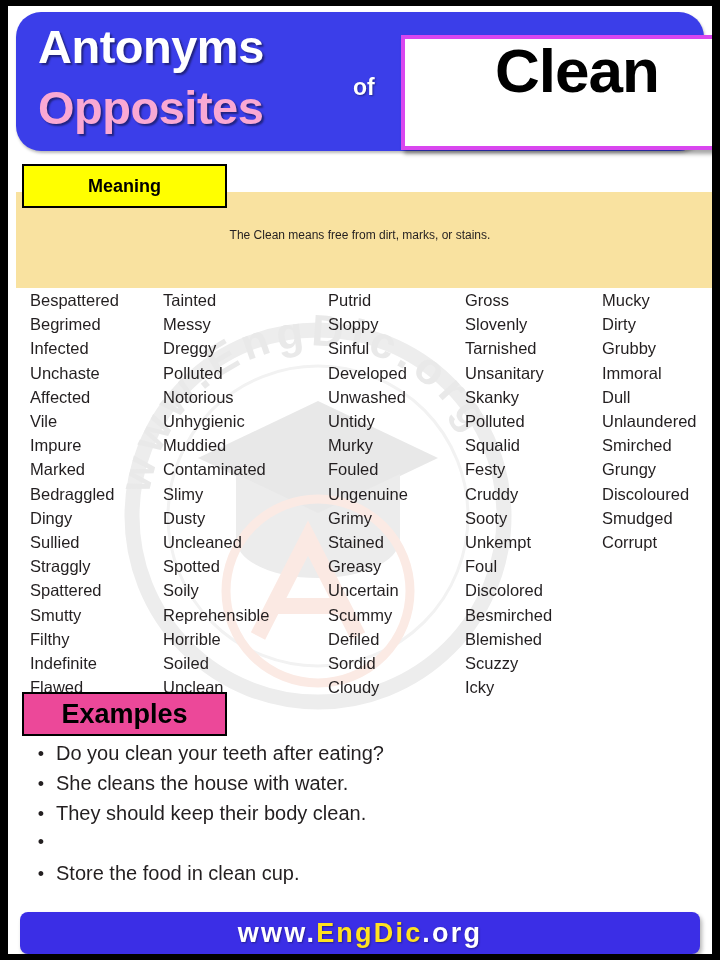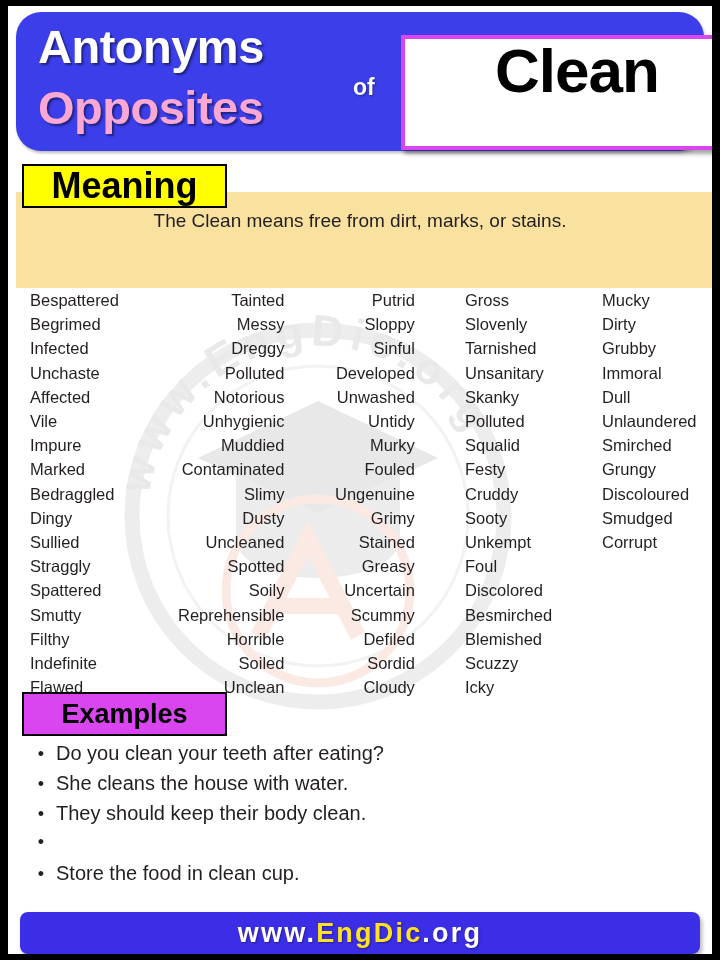--- a/index.html
+++ b/index.html
@@ -127,32 +127,32 @@
     width: 205px;
     height: 44px;
     background: #ffff00;
     border: 2px solid #000000;
     z-index: 3;
     display: flex;
     align-items: center;
     justify-content: center;
   }
   #meaning-label span {
-    font-size: 36px;
+    font-size: 18px;
     font-weight: bold;
     color: #000000;
     letter-spacing: 0px;
   }
   #meaning-text {
     position: absolute;
     left: 0;
-    top: 204px;
+    top: 222px;
     width: 704px;
     text-align: center;
-    font-size: 19px;
+    font-size: 12px;
     color: #231f20;
     z-index: 3;
     font-family: "Liberation Sans", sans-serif;
   }
 
   
   #words {
     position: absolute;
     left: 0px;
     top: 282px;
@@ -167,33 +167,33 @@
     top: 0;
   }
   .wcol .w {
     font-size: 16.5px;
     line-height: 24.2px;
     color: #231f20;
     white-space: nowrap;
     font-family: "Liberation Sans", sans-serif;
   }
   #col1 { left: 22px; }
-  #col2 { left: 170px; text-align: right; }
-  #col3 { left: 327px; text-align: right; }
+  #col2 { left: 155px; }
+  #col3 { left: 320px; }
   #col4 { left: 457px; }
   #col5 { left: 594px; }
 
   
   #examples-label {
     position: absolute;
     left: 14px;
     top: 686px;
     width: 205px;
     height: 44px;
-    background: #d946ef;
+    background: #ec4899;
     border: 2px solid #000000;
     z-index: 3;
     display: flex;
     align-items: center;
     justify-content: center;
   }
   #examples-label span {
     font-size: 27px;
     font-weight: bold;
     color: #000000;

